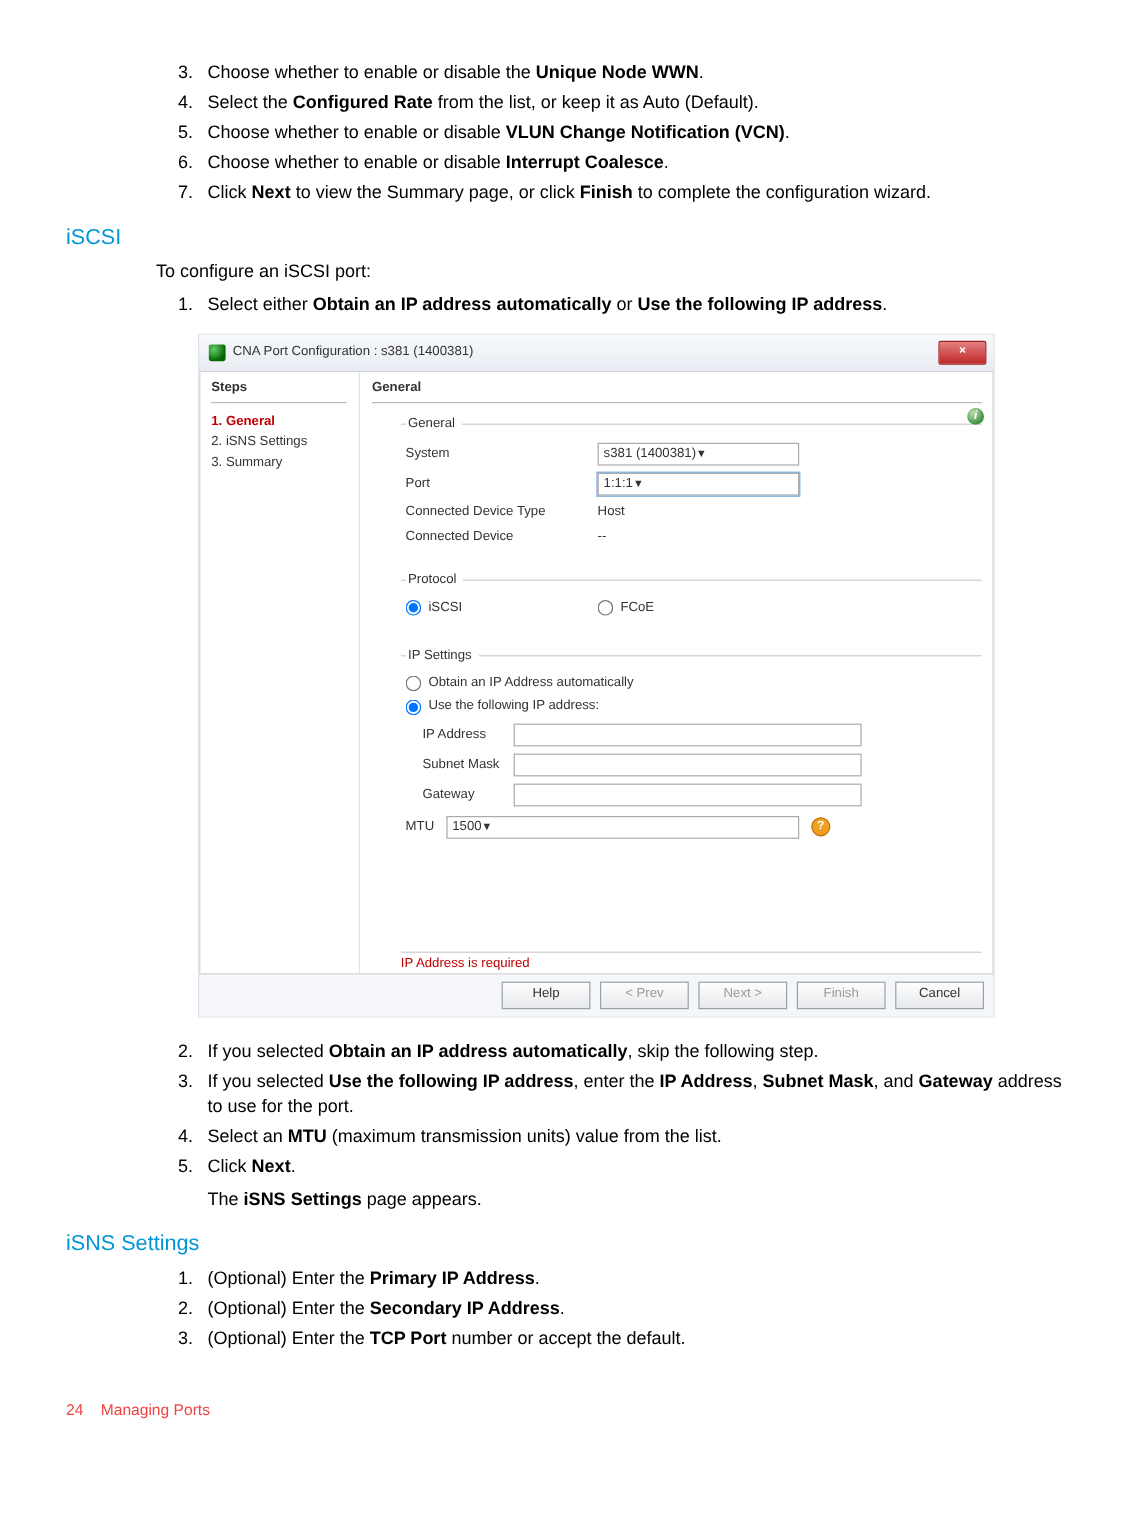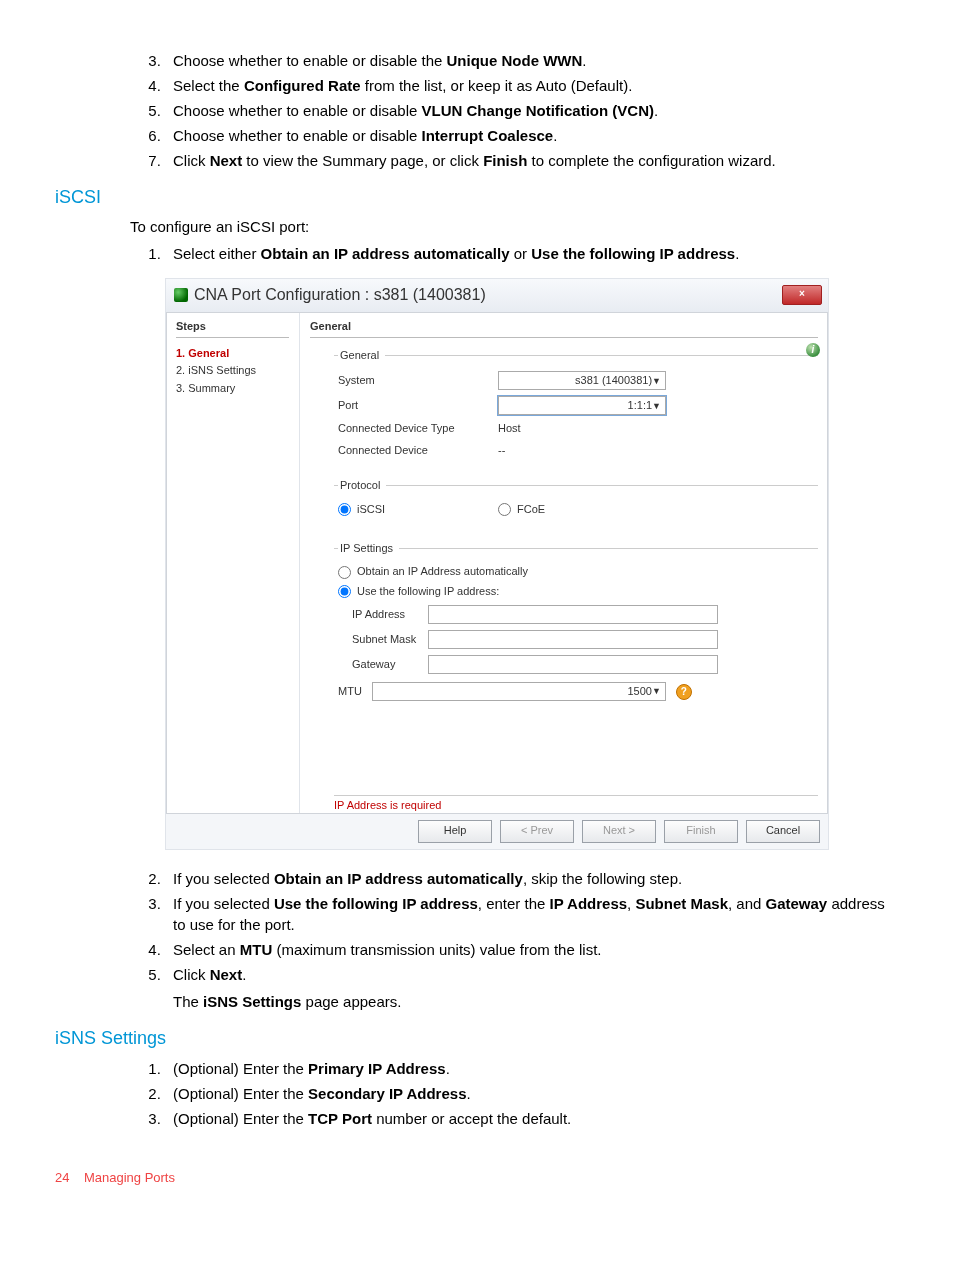--- a/index.html
+++ b/index.html
@@ -49,21 +49,21 @@
     display: flex;
     align-items: center;
   }
   .titlebar .app-icon {
     width: 14px; height: 14px;
     margin-right: 6px;
     display:inline-block;
     background: radial-gradient(circle at 30% 30%, #6c6, #060 70%);
     border-radius: 2px;
   }
-  .titlebar .title { flex: 1; color:#333; font-size: 16px;}
+  .titlebar .title { flex: 1; color:#333; font-size: 11px;}
   .titlebar .close {
     width: 38px; height: 18px;
     background: linear-gradient(#e28080, #c02828);
     border: 1px solid #a02020;
     border-radius: 2px;
     color: #fff;
     font-size: 10px;
     text-align: center;
     line-height: 16px;
     font-weight: bold;
@@ -106,21 +106,21 @@
     padding: 8px 4px 4px 4px;
   }
   fieldset.group legend {
     font-size: 11px;
     color: #333;
     padding-right: 6px;
   }
   .row { display: flex; align-items: center; margin-bottom: 6px; }
   .row .lbl { width: 160px; font-size: 11px; }
   .select {
-    display:inline-flex; align-items:center; justify-content:flex-end;
+    display:inline-flex; align-items:center; justify-content:flex-start;
     border:1px solid #aaa; background:#fff;
     height:19px; padding:0 4px; font-size:11px;
     width: 168px;
     box-sizing:border-box;
   }
   .select.hl { outline: 1px solid #7aa8da; }
   .caret { font-size: 9px; color:#333; }
   .radio { display:inline-flex; align-items:center; gap:6px; font-size:11px; margin-bottom:4px; }
   .radio input { margin:0; }
   .ip-block {

